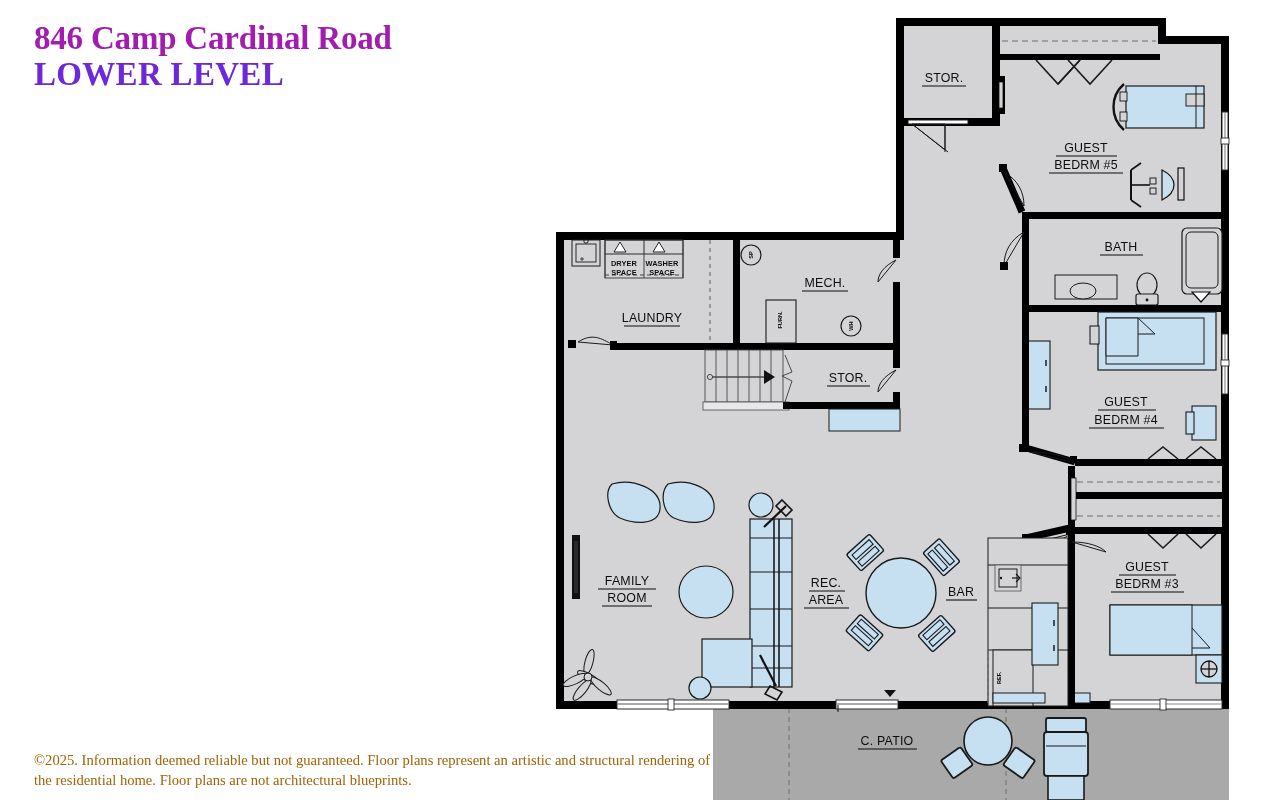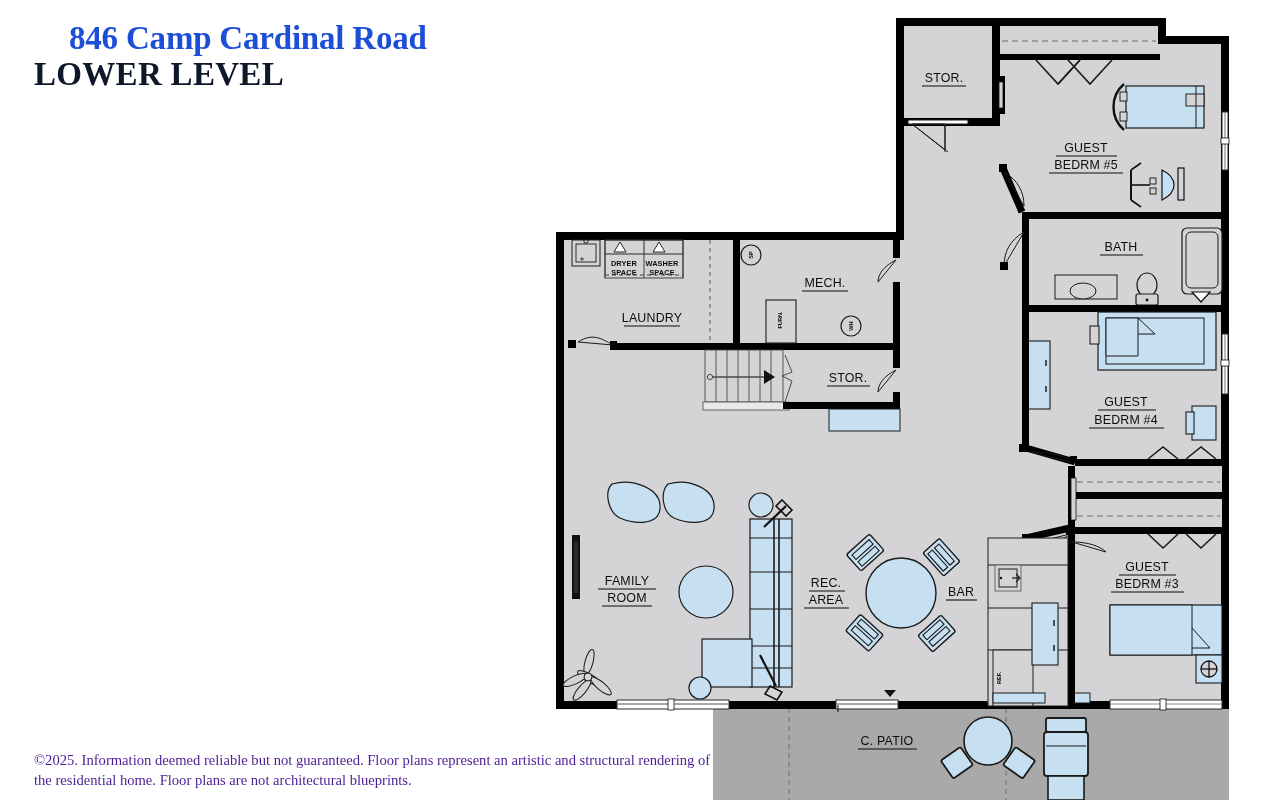--- a/index.html
+++ b/index.html
@@ -20,43 +20,42 @@
   
   #title-block {
     position: absolute;
     left: 34px; top: 22px;
     line-height: 1.02;
   }
   #address-line {
     font-family: "Liberation Serif", serif;
     font-weight: bold;
     font-size: 33px;
-    color: #1d4ed8;
+    color: #a21caf;
     letter-spacing: -0.2px;
     white-space: nowrap;
-    margin-left: 35px;
   }
   #level-line {
     font-family: "Liberation Serif", serif;
     font-weight: bold;
     font-size: 33px;
-    color: #0f172a;
+    color: #6d28d9;
     letter-spacing: 0.3px;
     margin-top: 2px;
     white-space: nowrap;
   }
 
   
   #disclaimer {
     position: absolute;
     left: 34px; top: 750px;
     width: 680px;
     font-family: "Liberation Serif", serif;
     font-size: 14.6px;
-    color: #4c1d95;
+    color: #a16207;
     line-height: 1.38;
   }
 
   
   #plan-wrap {
     position: absolute;
     left: 0; top: 0;
     width: 1112px; height: 800px;
     pointer-events: none;
   }

